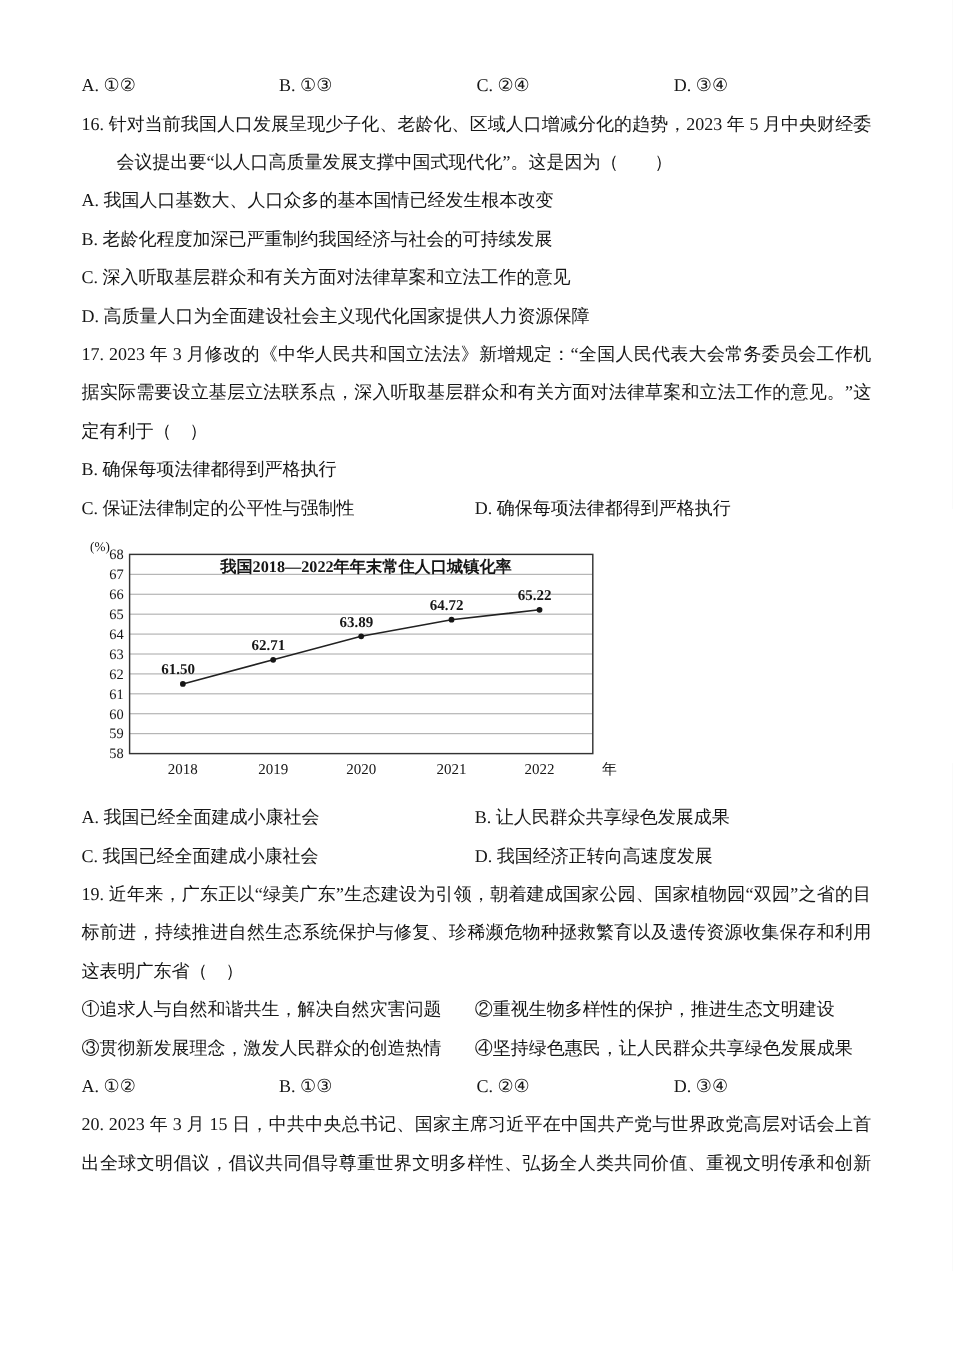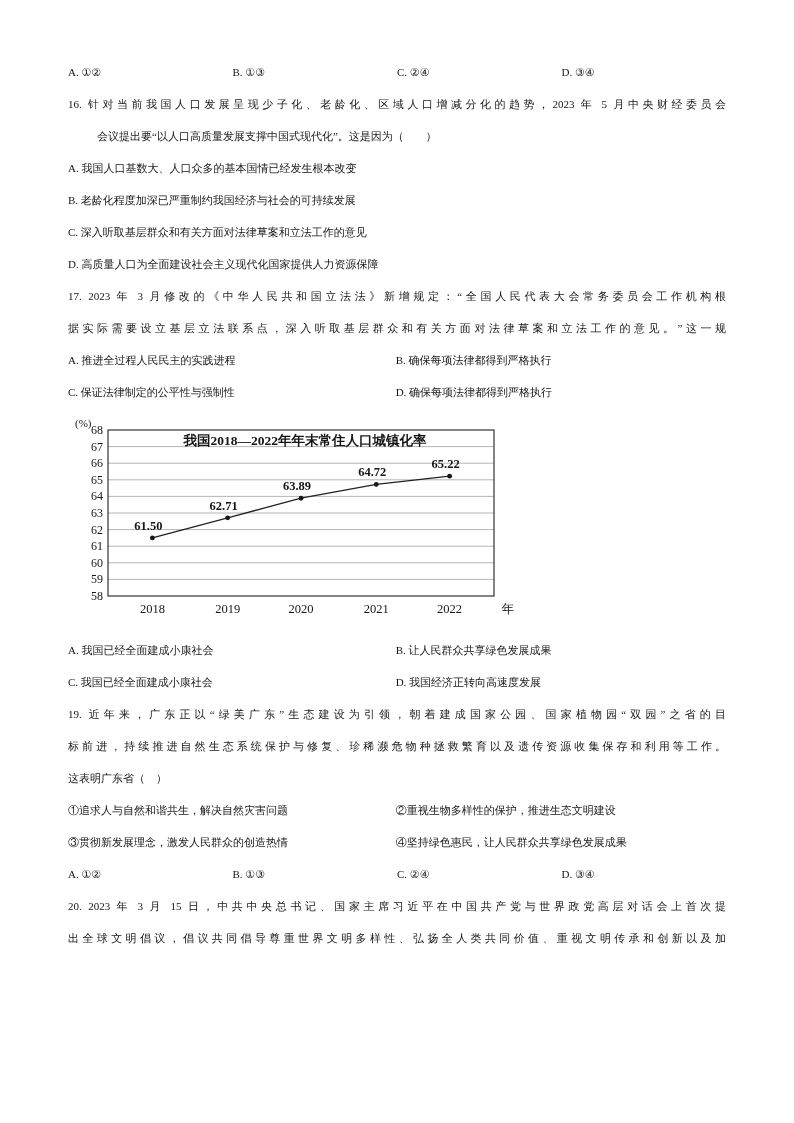--- a/index.html
+++ b/index.html
@@ -1,20 +1,20 @@
 <!DOCTYPE html>
 <html><head>
 <meta charset="utf-8">
 <style>
   *{margin:0;padding:0;box-sizing:border-box}
   html,body{background:#f2f2f2}
   body{font-family:"Liberation Serif","DejaVu Serif",serif;color:#161616}
   .page{position:relative;width:794px;height:1123px;margin:0 auto;background:#ffffff;
         padding:56px 68px 0 68px;overflow:hidden}
-  .line{font-size:11px;height:32px;line-height:32px;overflow:hidden;white-space:nowrap}
+  .line{font-size:15px;height:32px;line-height:32px;overflow:hidden;white-space:nowrap}
   .just{white-space:normal;text-align:justify;text-align-last:justify}
   .indent1{padding-left:29px}
   .row2{display:flex}
   .row2 .c1{width:49.8%}
   .row2 .c2{flex:1}
   .row4{display:flex}
   .row4 span{width:25%}
   .chart-wrap{height:226px;padding:8px 0 0 6px}
 </style>
 </head>
@@ -34,22 +34,22 @@
     <div class="line indent1">会议提出要“以人口高质量发展支撑中国式现代化”。这是因为（　　）</div>
     <div class="line">A. 我国人口基数大、人口众多的基本国情已经发生根本改变</div>
     <div class="line">B. 老龄化程度加深已严重制约我国经济与社会的可持续发展</div>
     <div class="line">C. 深入听取基层群众和有关方面对法律草案和立法工作的意见</div>
     <div class="line">D. 高质量人口为全面建设社会主义现代化国家提供人力资源保障</div>
   </section>
 
   <section>
     <div class="line just">17. 2023 年 3 月修改的《中华人民共和国立法法》新增规定：“全国人民代表大会常务委员会工作机构根</div>
     <div class="line just">据实际需要设立基层立法联系点，深入听取基层群众和有关方面对法律草案和立法工作的意见。”这一规</div>
+    <div class="line">定有利于（　）</div>
     <div class="row2 line">
-      <span class="c1">A. 推进全过程人民民主的实践进程</span>
       <span class="c2">B. 确保每项法律都得到严格执行</span>
     </div>
     <div class="row2 line">
       <span class="c1">C. 保证法律制定的公平性与强制性</span>
       <span class="c2">D. 确保每项法律都得到严格执行</span>
     </div>
   </section>
 
   <section>
     <figure class="chart-wrap">

